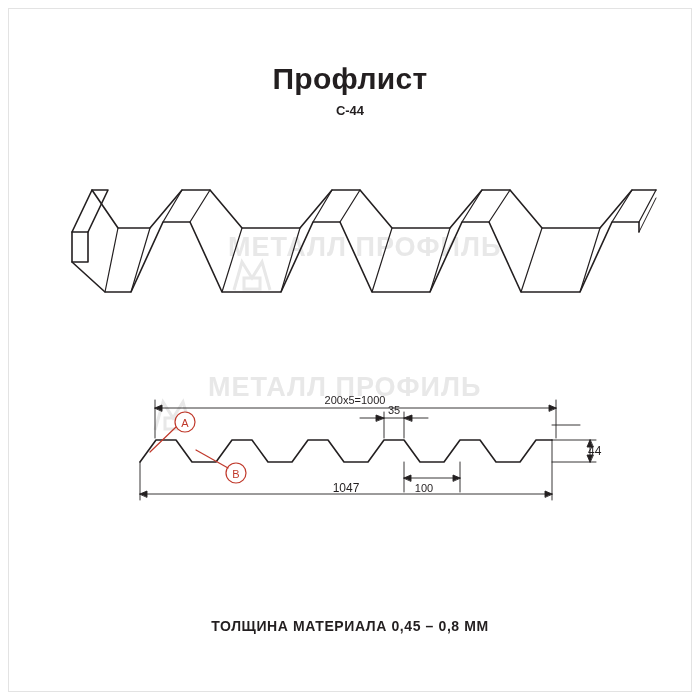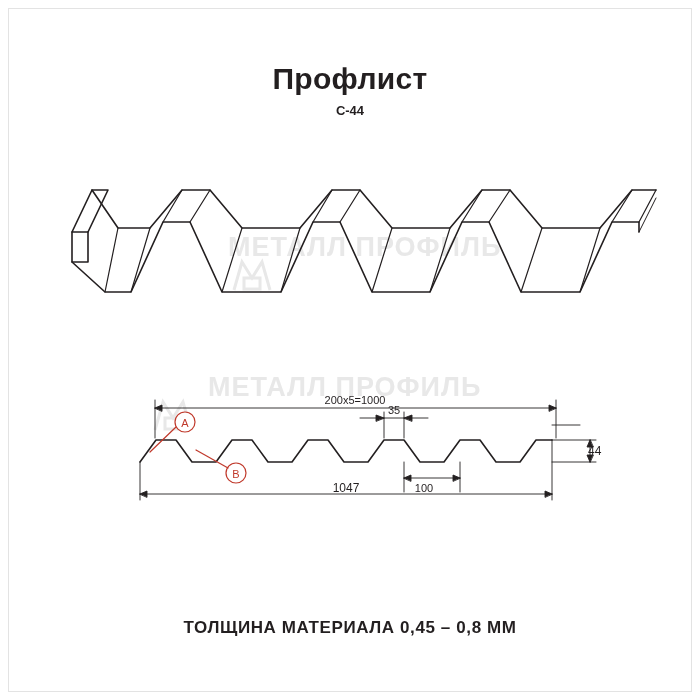--- a/index.html
+++ b/index.html
@@ -50,21 +50,21 @@
     font-size: 13px;
     font-weight: bold;
     color: #231f20;
   }
   .footer-note {
     position: absolute;
     left: 0;
     top: 618px;
     width: 700px;
     text-align: center;
-    font-size: 17px;
+    font-size: 14px;
     font-weight: bold;
     letter-spacing: 0.6px;
     color: #231f20;
   }
   .svg-layer {
     position: absolute;
     left: 0;
     top: 0;
     width: 700px;
     height: 700px;

